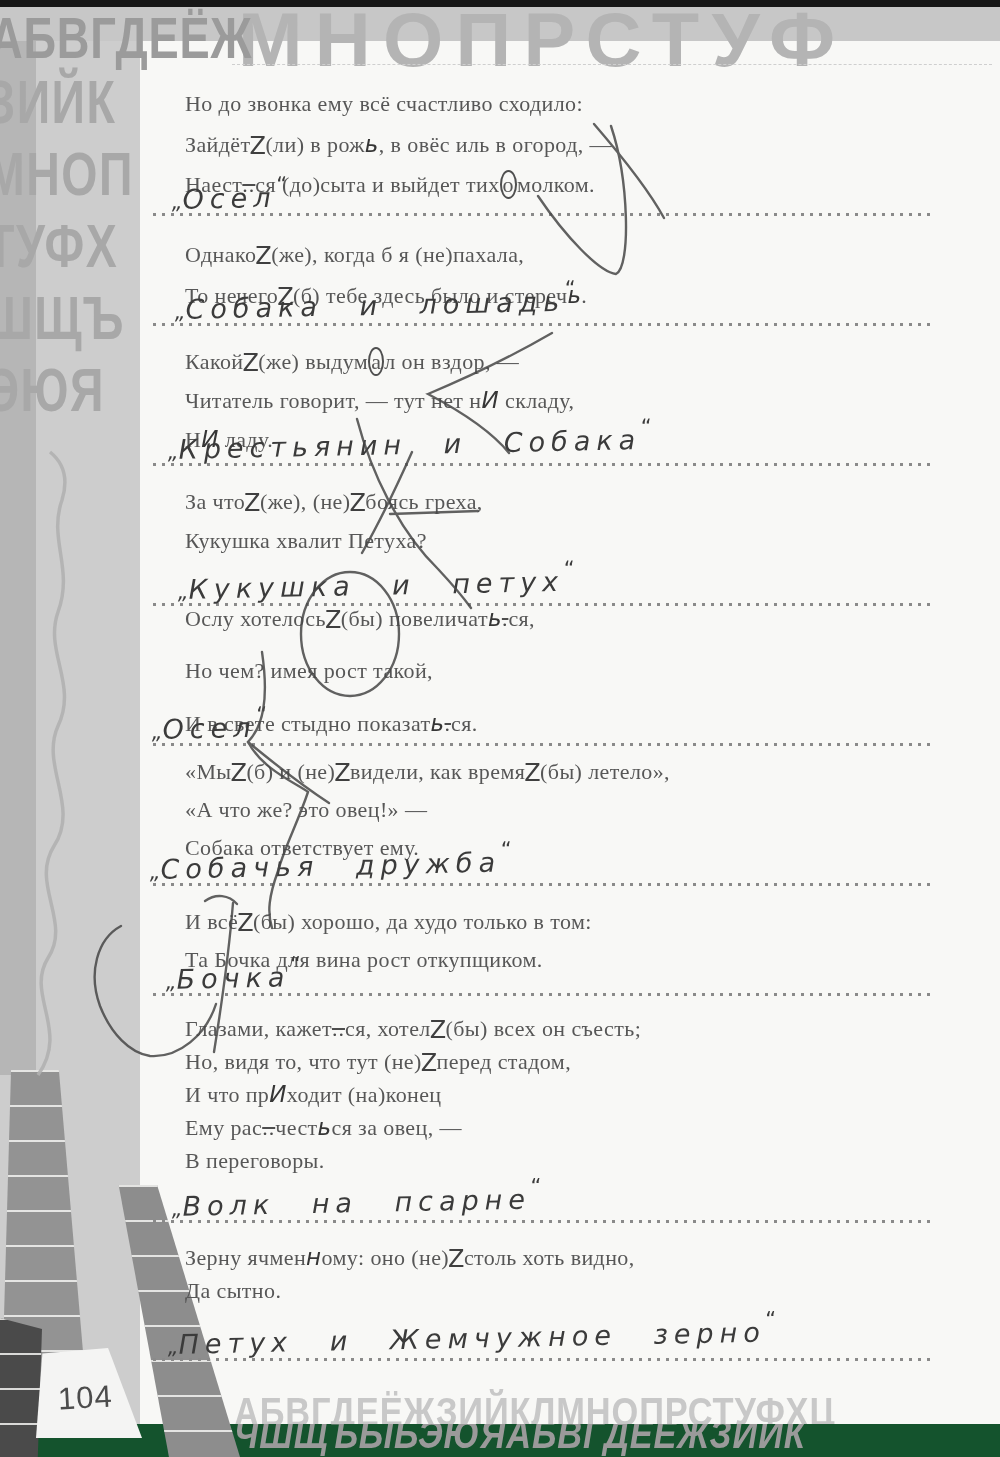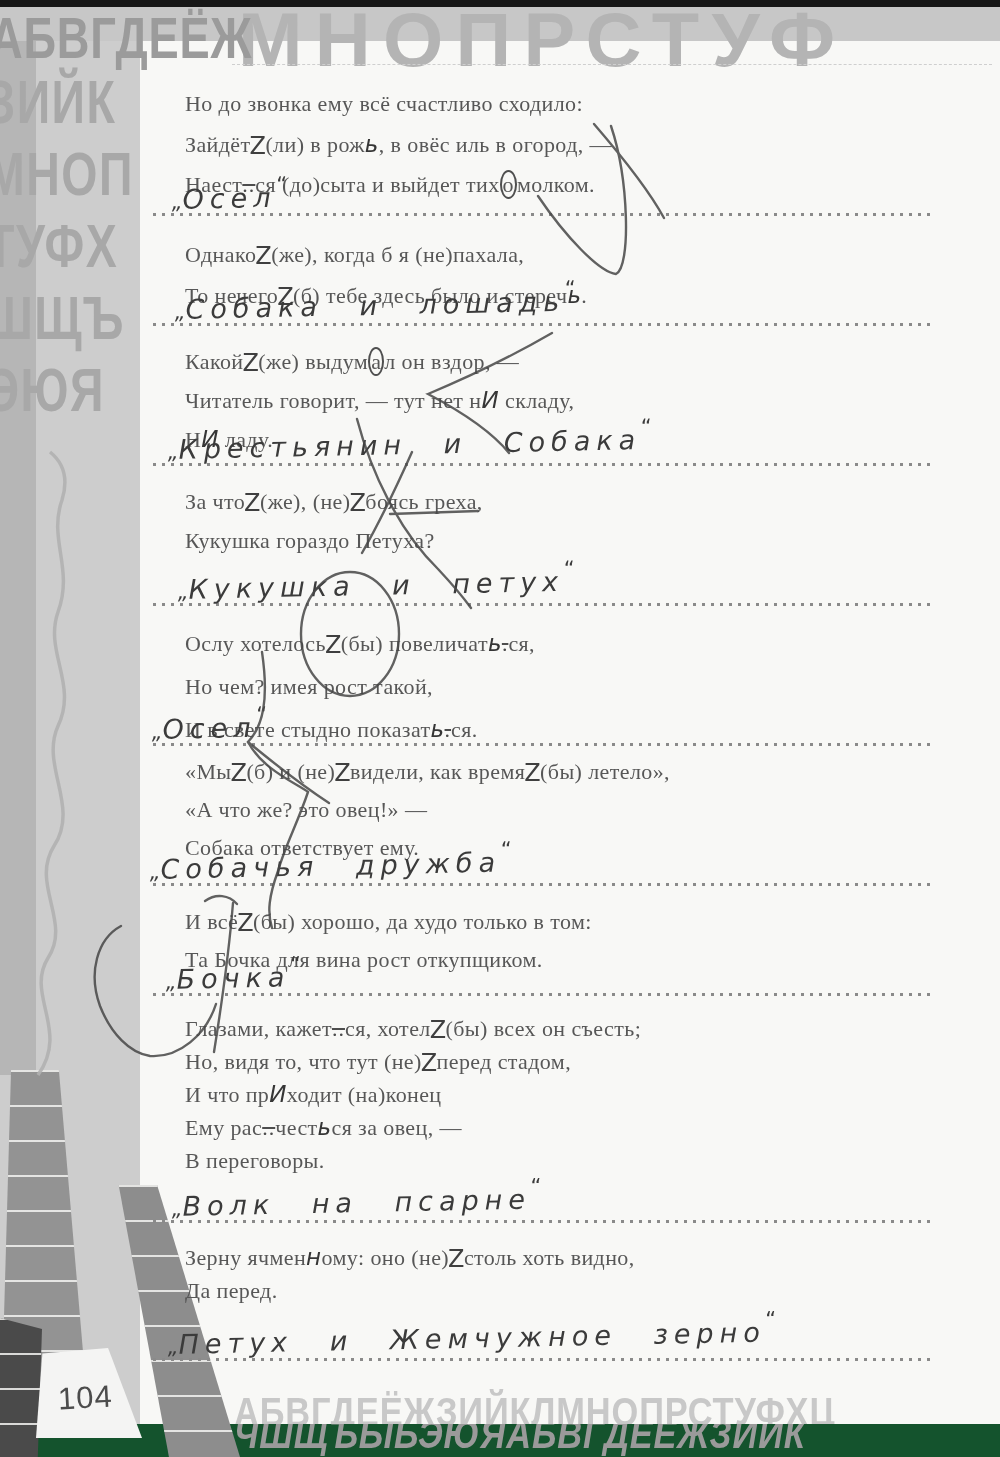--- a/index.html
+++ b/index.html
@@ -120,23 +120,23 @@
     <div class="pline">Однако<span class="zmark">Z</span>(же), когда б я (не)пахала,</div>
     <div class="pline">То нечего<span class="zmark">Z</span>(б) тебе здесь было и стереч<span class="hw">ь</span>.</div>
   </div>
 <div class="exercise" style="top:342px;line-height:39px">
     <div class="pline">Какой<span class="zmark">Z</span>(же) выдум<span class="circ">а</span>л он вздор, —</div>
     <div class="pline">Читатель говорит, — тут нет н<span class="hw">И</span> складу,</div>
     <div class="pline">Н<span class="hw">И</span> ладу.</div>
   </div>
 <div class="exercise" style="top:482px;line-height:39px">
     <div class="pline">За что<span class="zmark">Z</span>(же), (не)<span class="zmark">Z</span>боясь греха,</div>
-    <div class="pline">Кукушка гораздо Петуха?</div>
-  </div>
-<div class="exercise" style="top:622px;line-height:43px">
+    <div class="pline">Кукушка хвалит Петуха?</div>
+  </div>
+<div class="exercise" style="top:592px;line-height:52px">
     <div class="pline">Ослу хотелось<span class="zmark">Z</span>(бы) повеличат<span class="hw">ь</span><span class="xdots">.</span>ся,</div>
     <div class="pline">Но чем? имея рост такой,</div>
     <div class="pline">И в свете стыдно показат<span class="hw">ь</span><span class="xdots">.</span>ся.</div>
   </div>
 <div class="exercise" style="top:752px;line-height:38px">
     <div class="pline">«Мы<span class="zmark">Z</span>(б) и (не)<span class="zmark">Z</span>видели, как время<span class="zmark">Z</span>(бы) летело»,</div>
     <div class="pline">«А что же? это овец!» —</div>
     <div class="pline">Собака ответствует ему.</div>
   </div>
 <div class="exercise" style="top:902px;line-height:38px">
@@ -145,21 +145,21 @@
   </div>
 <div class="exercise" style="top:1012px;line-height:33px">
     <div class="pline">Глазами, кажет<span class="xdots">..</span>ся, хотел<span class="zmark">Z</span>(бы) всех он съесть;</div>
     <div class="pline">Но, видя то, что тут (не)<span class="zmark">Z</span>перед стадом,</div>
     <div class="pline">И что пр<span class="hw">И</span>ходит (на)конец</div>
     <div class="pline">Ему рас<span class="xdots">..</span>чест<span class="hw">ь</span>ся за овец, —</div>
     <div class="pline">В переговоры.</div>
   </div>
 <div class="exercise" style="top:1241px;line-height:33px">
     <div class="pline">Зерну ячмен<span class="hw">н</span>ому: оно (не)<span class="zmark">Z</span>столь хоть видно,</div>
-    <div class="pline">Да перед.</div>
+    <div class="pline">Да сытно.</div>
   </div>
 
 <div class="ansline" style="top:170px;--ax:22px">
     <div class="dots"></div>
     <div class="ans-text"><span class="qo">„</span>Осел<span class="qc">“</span></div>
   </div>
 <div class="ansline" style="top:280px;--ax:25px">
     <div class="dots"></div>
     <div class="ans-text"><span class="qo">„</span>Собака и лошадь<span class="qc">“</span></div>
   </div>

